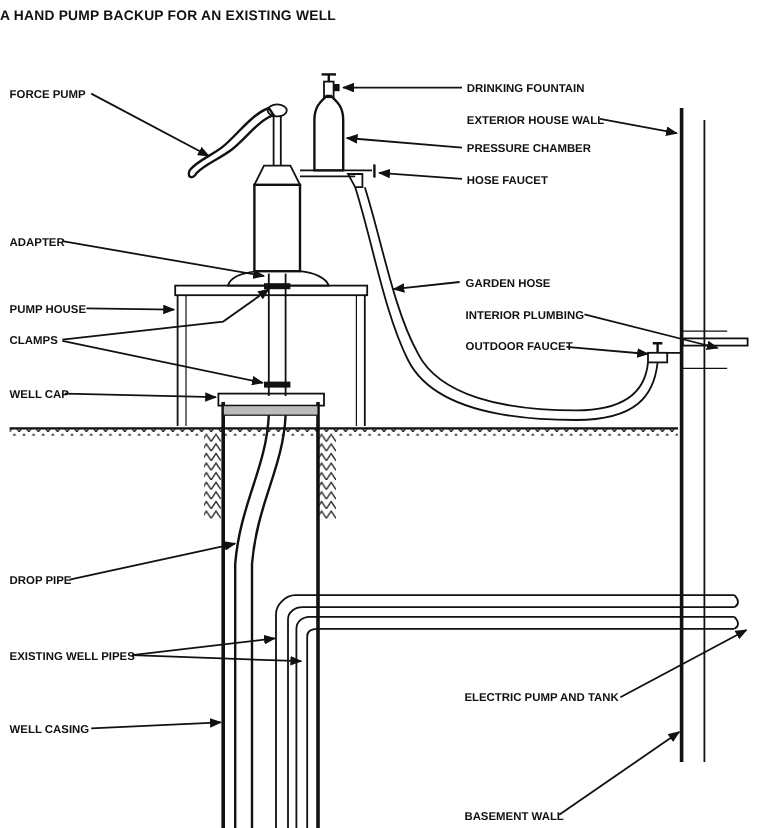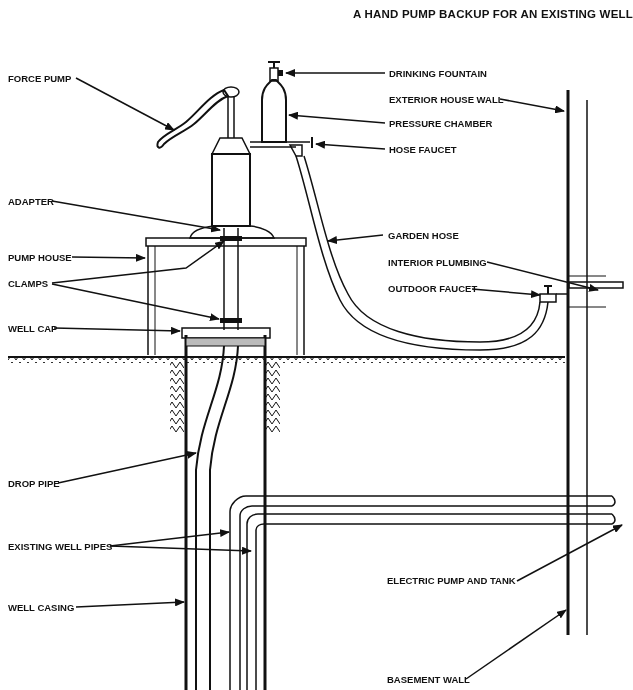--- a/index.html
+++ b/index.html
@@ -1,17 +1,17 @@
 <!DOCTYPE html>
 <html><head>
 <meta charset="utf-8">
 <style>
   html, body { margin: 0; padding: 0; background: #ffffff; }
   body { width: 633px; height: 690px; position: relative; overflow: hidden; font-family: "Liberation Sans", sans-serif; }
-  #title { position: absolute; left: 0; width: 633px; top: 8px; text-align: right; font-weight: bold; font-size: 11.5px; letter-spacing: 0.2px; color: #111; }
+  #title { position: absolute; left: 0; width: 633px; top: 8px; text-align: left; font-weight: bold; font-size: 11.5px; letter-spacing: 0.2px; color: #111; }
   svg { position: absolute; left: 0; top: 0; }
   .lbl { font-family: "Liberation Sans", sans-serif; font-weight: bold; font-size: 9.5px; fill: #111; }
   .ln { stroke: #111; fill: none; }
 </style>
 </head>
 <body>
 
 <div id="title">A HAND PUMP BACKUP FOR AN EXISTING WELL</div>
 
 <svg width="633" height="690" viewBox="0 0 633 690">

